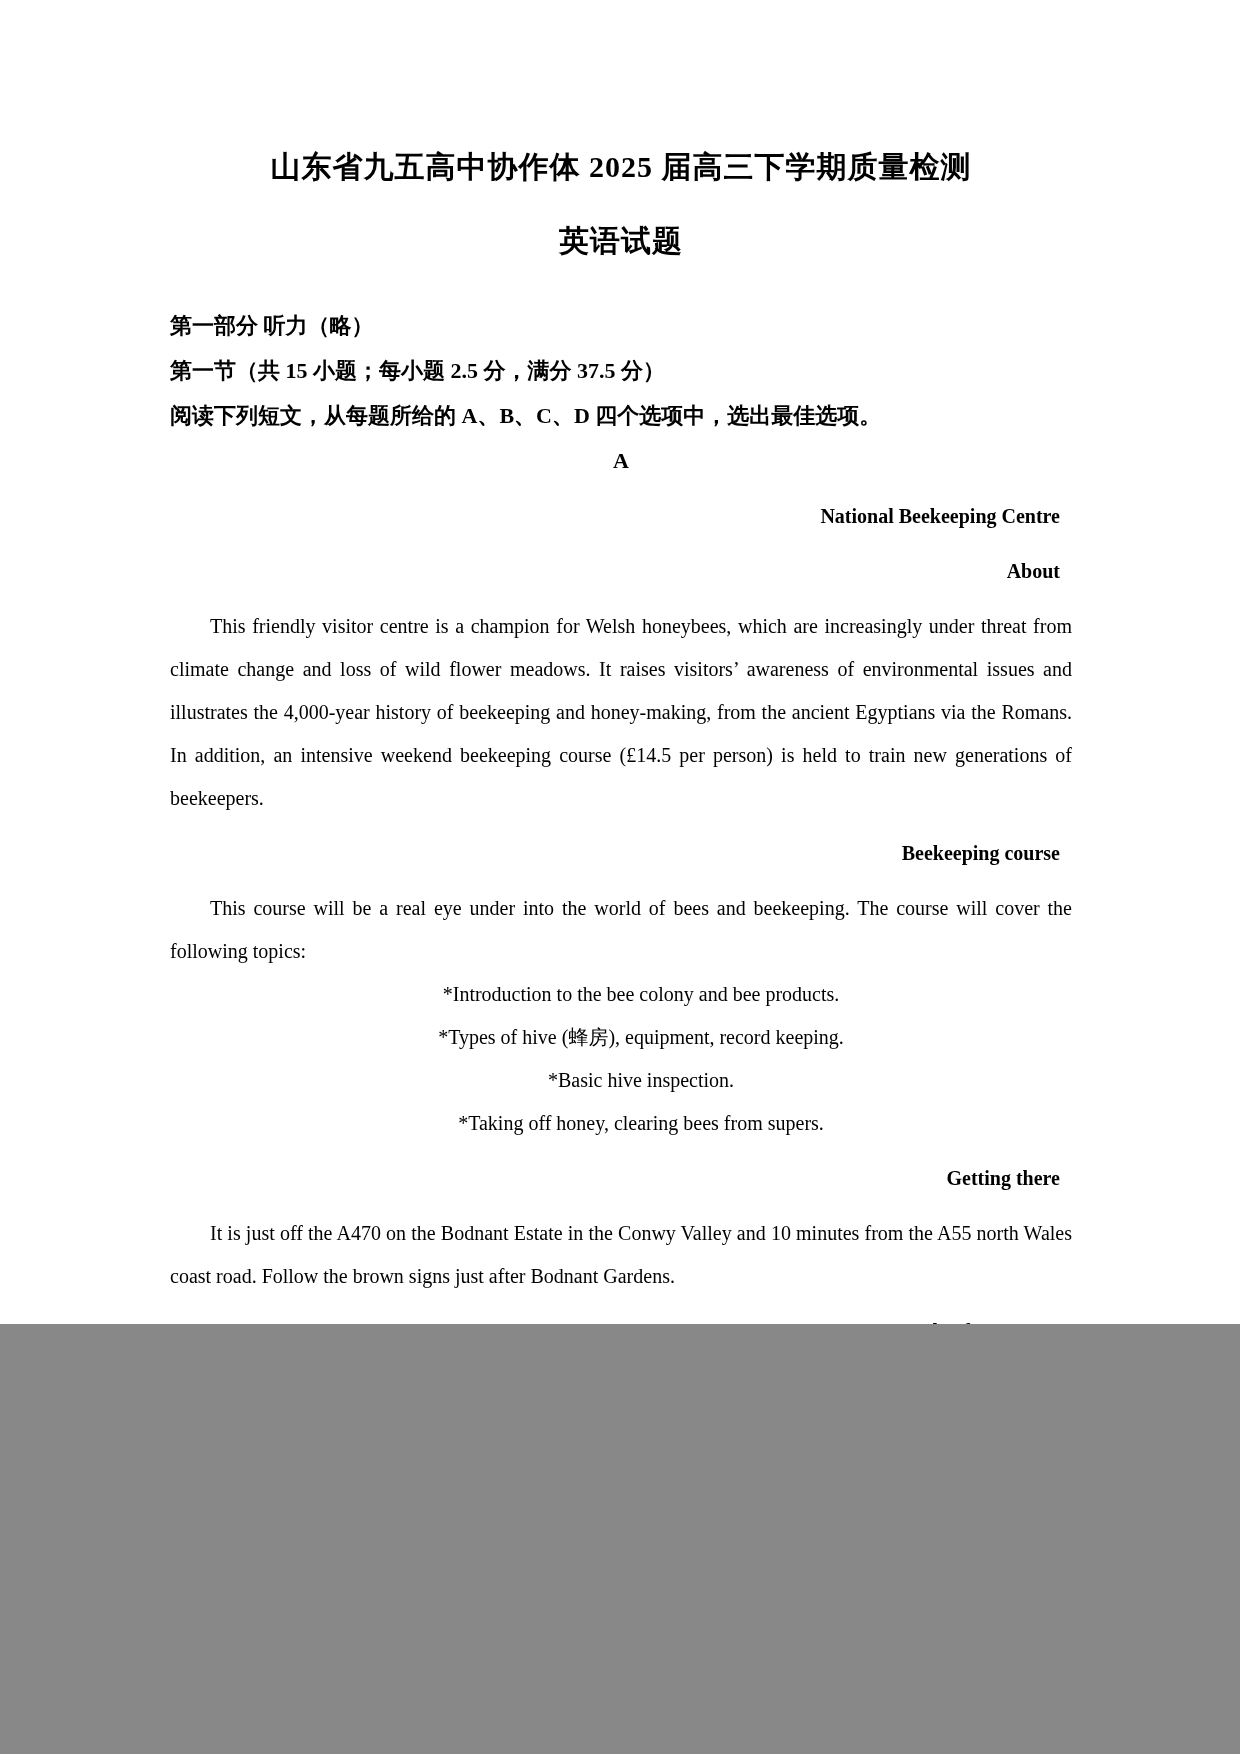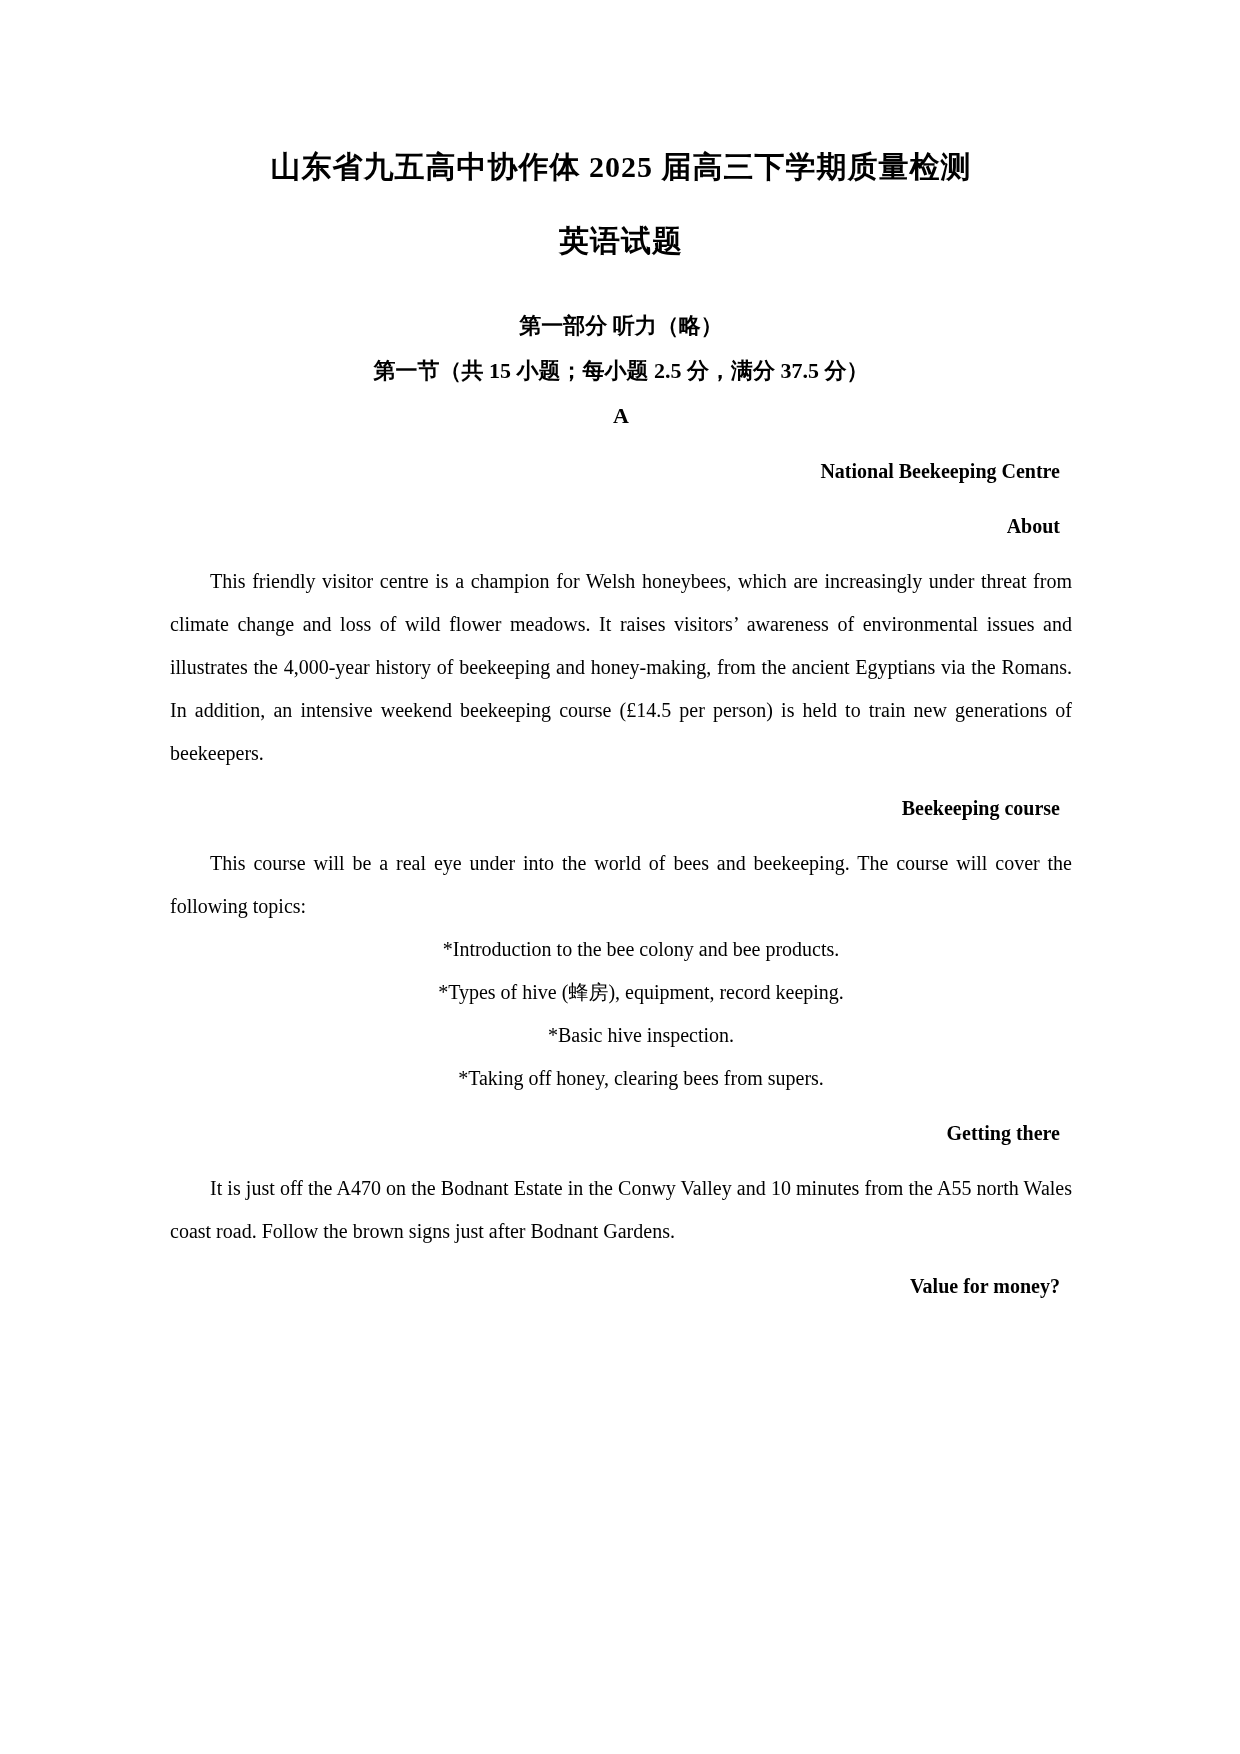--- a/index.html
+++ b/index.html
@@ -3,21 +3,21 @@
 <meta charset="utf-8">
 <style>
   html, body {
     margin: 0;
     padding: 0;
     background: #888;
   }
   .page {
     position: relative;
     width: 1240px;
-    height: 1754px;
+    height: 1324px;
     margin: 0 auto;
     background: #ffffff;
     box-sizing: border-box;
     padding: 148px 168px 0 170px;
     color: #000;
     font-family: "Liberation Serif", "DejaVu Serif", serif;
   }
   .doc-title {
     font-size: 30px;
     font-weight: bold;
@@ -32,21 +32,21 @@
     text-align: center;
     line-height: 1.25;
     margin: 0 0 44px 0;
     letter-spacing: 1px;
   }
   .cn-heading {
     font-size: 22px;
     font-weight: bold;
     line-height: 45px;
     margin: 0;
-    text-align: center;
+    text-align: left;
   }
   .passage-label {
     font-size: 22px;
     font-weight: bold;
     line-height: 45px;
     margin: 0;
     text-align: center;
   }
   .en-heading {
     font-size: 20px;
@@ -82,20 +82,21 @@
 
   <h1 class="doc-title">山东省九五高中协作体 2025 届高三下学期质量检测</h1>
 
   <h2 class="doc-subtitle">英语试题</h2>
 
   <p class="cn-heading">第一部分  听力（略）</p>
 
 
   <p class="cn-heading">第一节（共 15 小题；每小题 2.5 分，满分 37.5 分）</p>
 
+  <p class="cn-heading">阅读下列短文，从每题所给的 A、B、C、D 四个选项中，选出最佳选项。</p>
 
   <p class="passage-label">A</p>
 
   <p class="en-heading">National Beekeeping Centre</p>
 
   <p class="en-heading">About</p>
 
   <p class="para">This friendly visitor centre is a champion for Welsh honeybees, which are increasingly under threat from climate change and loss of wild flower meadows. It raises visitors’ awareness of environmental issues and illustrates the 4,000-year history of beekeeping and honey-making, from the ancient Egyptians via the Romans. In addition, an intensive weekend beekeeping course (£14.5 per person) is held to train new generations of beekeepers.</p>
 
   <p class="en-heading">Beekeeping course</p>

